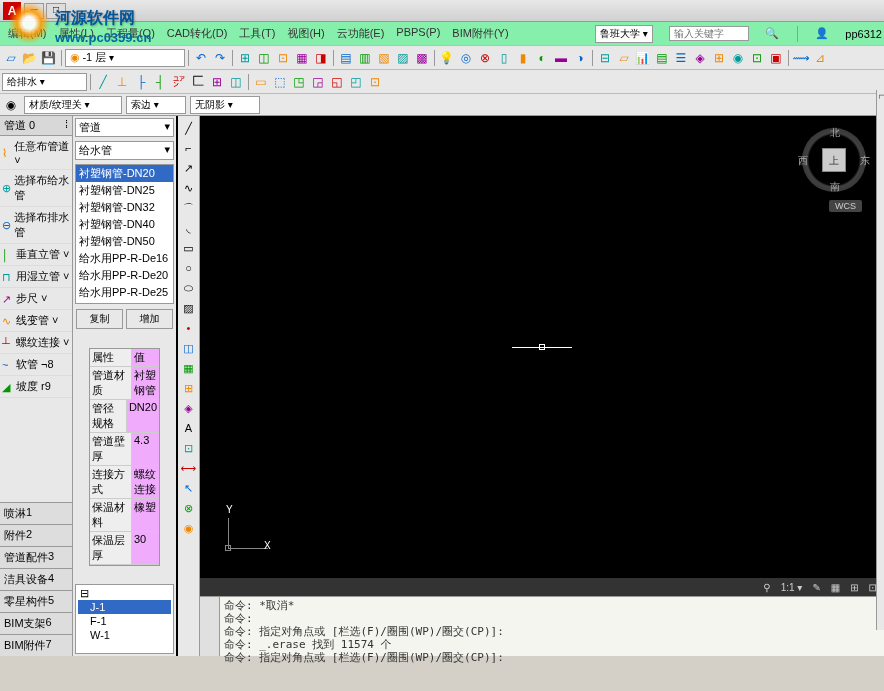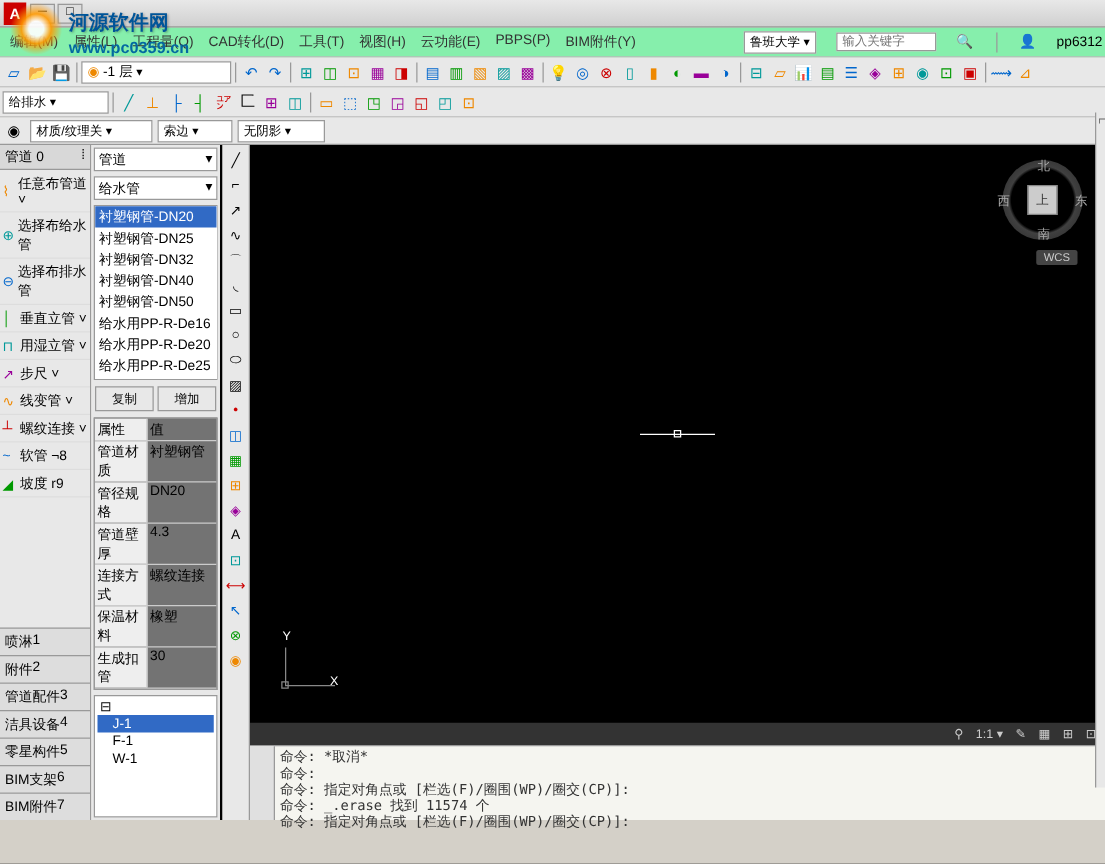--- a/index.html
+++ b/index.html
@@ -32,21 +32,21 @@
 .lp-icon{width:12px;height:12px;display:inline-block}
 .lp-bottom{margin-top:auto}
 .lp-tab{padding:3px 4px;font-size:10px;background:#ddd;border-top:1px solid #999;display:flex;cursor:pointer}
 .mid-panel{width:105px;background:#e8e8e8;border-right:2px solid #000000;display:flex;flex-direction:column;overflow:hidden}
 .mp-dd{background:#fff;border:1px solid #999;margin:2px;padding:1px 3px;font-size:10px;display:flex;justify-content:space-between}
 .mp-list{background:#fff;border:1px solid #999;margin:2px;height:140px;overflow-y:auto;font-size:10px}
 .mp-list-item{padding:1px 3px;cursor:pointer}
 .mp-list-item.sel{background:#316ac5;color:#fff}
 .mp-btns{display:flex;gap:3px;margin:3px}
 .mp-btn{flex:1;background:#e8e8e8;border:1px solid #999;padding:2px;text-align:center;font-size:10px;cursor:pointer}
-.mp-table{margin:2px;font-size:10px;background:#737373;border:1px solid #999}
+.mp-table{margin:16px;font-size:10px;background:#f0abfc;border:1px solid #999}
 .mp-row{display:flex;border-bottom:1px solid #ccc}
 .mp-cell-l{width:42px;padding:1px 2px;background:#eee;border-right:1px solid #ccc}
 .mp-cell-r{flex:1;padding:1px 2px}
 .mp-tree{background:#fff;border:1px solid #999;margin:2px;flex:1;font-size:10px;padding:2px}
 .tree-item{padding:1px 2px 1px 12px}
 .tree-item.sel{background:#316ac5;color:#fff}
 .tool-col{width:22px;background:#e8e8e8;border-right:1px solid #999;display:flex;flex-direction:column;padding-top:2px}
 .tc-btn{width:18px;height:18px;margin:1px auto;display:flex;align-items:center;justify-content:center;cursor:pointer;font-size:11px}
 .canvas-area{flex:1;display:flex;flex-direction:column;background:#000}
 .canvas-top{height:16px;background:#1a1a1a;color:#ccc;font-size:10px;padding:1px 4px}
@@ -311,21 +311,21 @@
         </div>
         <div class="mp-row">
           <div class="mp-cell-l">连接方式</div>
           <div class="mp-cell-r">螺纹连接</div>
         </div>
         <div class="mp-row">
           <div class="mp-cell-l">保温材料</div>
           <div class="mp-cell-r">橡塑</div>
         </div>
         <div class="mp-row">
-          <div class="mp-cell-l">生成扣管</div>
+          <div class="mp-cell-l">保温层厚</div>
           <div class="mp-cell-r">30</div>
         </div>
       </div>
     <div class="mp-tree" id="mp-tree">
       <div style="padding-left:2px">⊟</div>
     <div class="tree-item sel">J-1</div>
         <div class="tree-item">F-1</div>
         <div class="tree-item">W-1</div>
       </div>
   </div>

